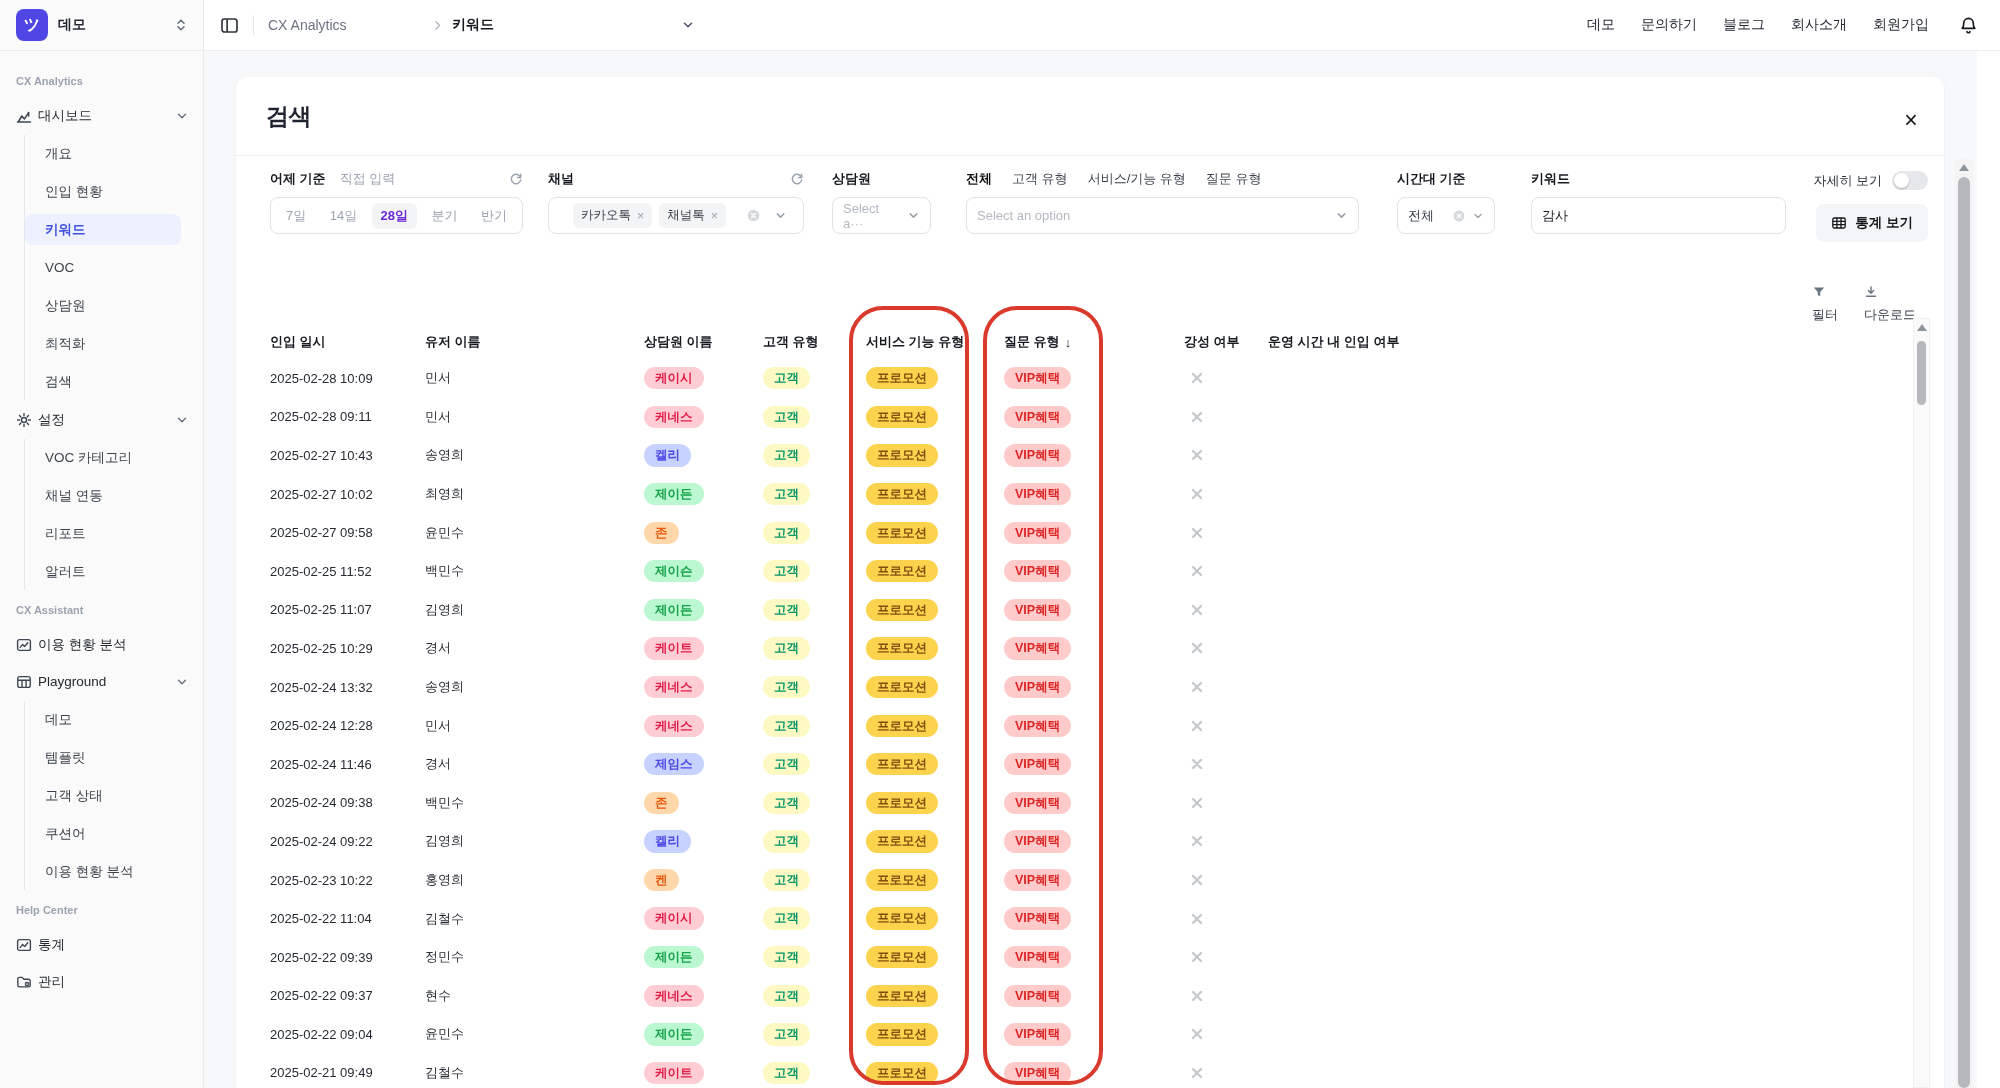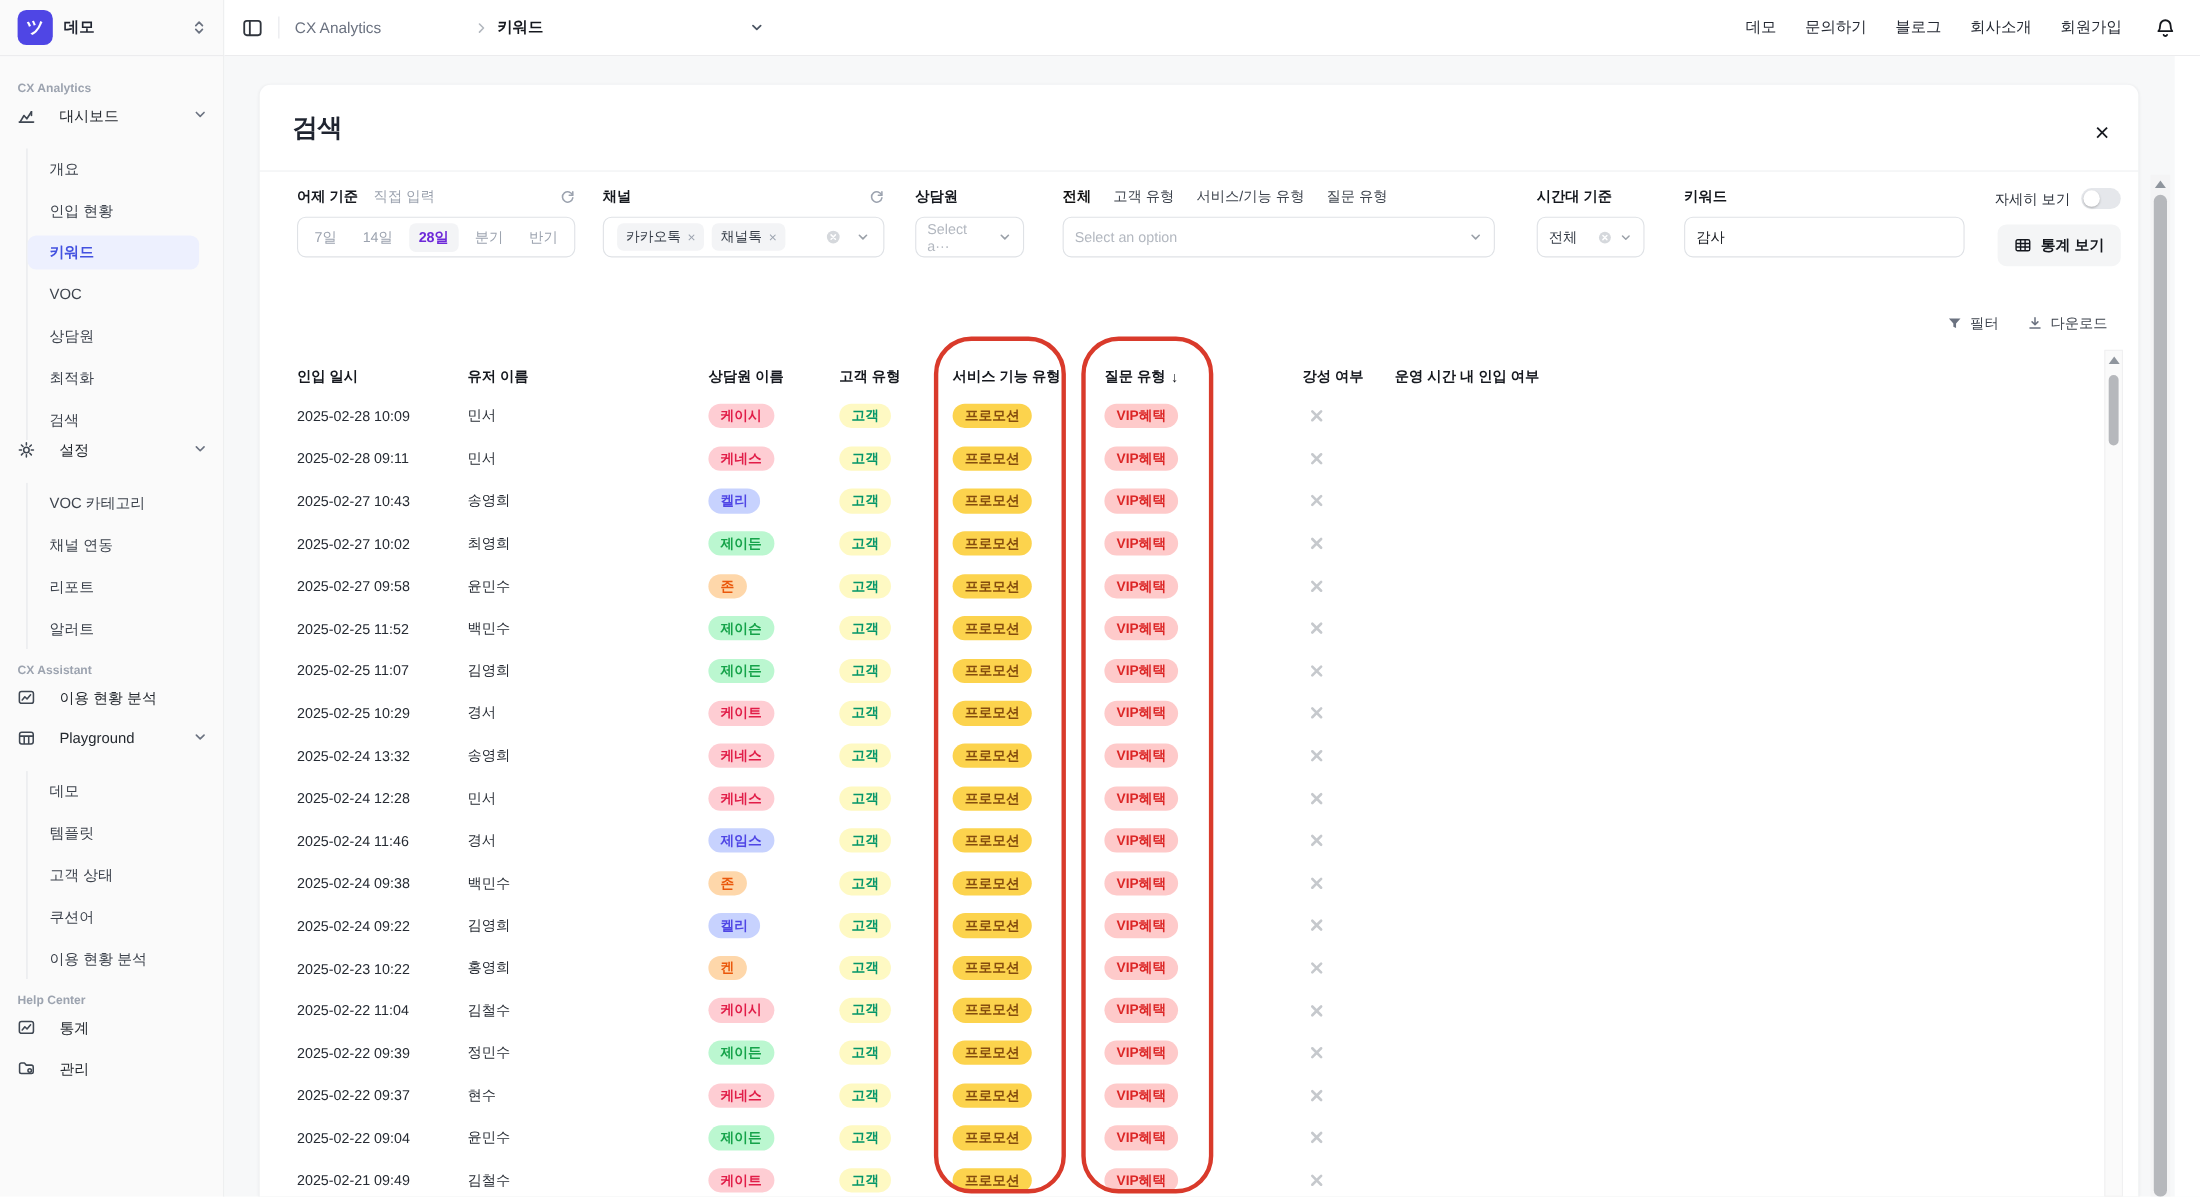--- a/index.html
+++ b/index.html
@@ -9,21 +9,21 @@
 
   
   #sidebar{position:absolute;left:0;top:0;width:204px;height:1088px;background:#fafafa;border-right:1px solid #e9eaec;}
   .ws-row{height:51px;display:flex;align-items:center;gap:10px;padding:0 14px 0 16px;border-bottom:1px solid #ececee;}
   .logo-sq{width:32px;height:32px;border-radius:8px;background:#4f46e5;color:#fff;display:flex;align-items:center;justify-content:center;font-size:16px;font-weight:700;}
   .ws-name{font-size:14px;font-weight:700;flex:1;}
   .ws-switch{color:#6b7280;display:flex;}
   #side-nav{padding:16px 10px 0 16px;}
   .side-section-label{font-size:11px;color:#9ca3af;font-weight:600;margin:14px 0 10px 0;}
   .side-section-label:first-child{margin-top:8px;}
-  .side-item{display:flex;gap:22px;height:37px;font-size:13.5px;color:#24292f;cursor:pointer;}
+  .side-item{display:flex;align-items:center;gap:6px;height:37px;font-size:13.5px;color:#24292f;cursor:pointer;}
   .side-item .icon{display:flex;color:#3f4752;}
   .side-item .chev{margin-left:auto;color:#6b7280;display:flex;padding-right:4px;}
   .side-children{border-left:1px solid #e4e6e9;margin-left:8px;padding-left:0;}
   .side-child{display:flex;align-items:center;height:37px;font-size:13.5px;color:#3d434d;padding-left:20px;margin:1px 4px 1px 0;cursor:pointer;border-radius:8px;}
   .side-child.active{background:#edf0fe;color:#4351e0;font-weight:700;height:31px;margin:4px 12px 4px 0;}
 
   
   #topbar{position:absolute;left:204px;top:0;width:1796px;height:51px;background:#fff;border-bottom:1px solid #ececee;display:flex;align-items:center;padding:0 22px 0 16px;}
   .tb-toggle{display:flex;color:#30353d;cursor:pointer;}
   .tb-div{width:1px;height:20px;background:#e5e7eb;margin:0 14px;}
@@ -48,39 +48,39 @@
   
   .fgroup{position:absolute;top:92px;}
   .flabel-row{display:flex;align-items:center;gap:14px;height:20px;margin-bottom:8px;font-size:13px;}
   .flabel{font-weight:700;color:#15181e;}
   .flabel-muted{color:#9ca3af;}
   .refresh{margin-left:auto;color:#9ca3af;display:flex;cursor:pointer;}
   .fbox{height:37px;border:1px solid #dfe2e6;border-radius:8px;background:#fff;display:flex;align-items:center;padding:0 10px;font-size:13px;}
   .seg{justify-content:space-between;padding:0 6px;}
   .seg-opt{color:#9ca3af;padding:4px 9px;cursor:pointer;border-radius:6px;white-space:nowrap;}
   .seg-opt.sel{color:#6d28d9;font-weight:800;background:#f3f4f6;}
-  .tagbox{gap:7px;padding:0 12px;}
+  .tagbox{gap:7px;padding:0 24px;}
   .tag{background:#f3f4f6;border-radius:6px;padding:4px 8px;font-size:12.5px;color:#333a45;display:flex;align-items:center;gap:6px;white-space:nowrap;}
   .tag .rm{color:#9ca3af;cursor:pointer;}
   .fbox .grow{flex:1;}
   .clear-ic,.chev-ic{display:flex;cursor:pointer;margin-left:6px;}
   .chev-ic{color:#9aa0a8;}
   .ph{color:#b3b8c0;}
   .val{color:#333a45;}
   .kw-input{width:100%;border:none;outline:none;font-size:13px;color:#15181e;font-family:inherit;background:transparent;}
   .tabs-row{display:flex;gap:20px;height:20px;margin-bottom:8px;font-size:13px;align-items:center;}
   .tab{color:#3d434d;cursor:pointer;white-space:nowrap;}
   .tab.sel{font-weight:800;color:#111;}
   .g-detail{position:absolute;top:94px;right:16px;display:flex;align-items:center;gap:10px;font-size:13px;color:#2b313b;text-align:right;}
   .toggle{width:36px;height:19px;border-radius:999px;background:#e5e7eb;position:relative;cursor:pointer;}
   .toggle .knob{position:absolute;left:2px;top:2px;width:15px;height:15px;border-radius:50%;background:#fff;box-shadow:0 1px 2px rgba(0,0,0,.25);}
   .g-stats{position:absolute;top:127px;right:16px;height:38px;background:#f4f5f6;border-radius:8px;display:flex;align-items:center;gap:8px;padding:0 15px;font-size:13.5px;font-weight:700;color:#15181e;cursor:pointer;}
 
   .actions{position:absolute;top:208px;right:28px;display:flex;gap:26px;font-size:13px;color:#3d434d;}
-  .action{display:flex;align-items:center;gap:7px;cursor:pointer;}
+  .action{display:flex;gap:7px;cursor:pointer;flex-direction:column;}
   .action .icon{display:flex;color:#6b7280;}
 
   
   .table{position:absolute;left:34px;top:252px;}
   .t-row{display:flex;align-items:center;height:38.6px;}
   .t-head{height:26px;font-size:13px;font-weight:700;color:#15181e;margin-bottom:4px;}
   .t-head .hcell{display:flex;align-items:center;gap:5px;cursor:pointer;}
   .c1{width:155px;} .c2{width:219px;} .c3{width:119px;} .c4{width:103px;}
   .c5{width:138px;} .c6{width:180px;} .c7{width:84px;} .c8{width:250px;}
   .cell{font-size:13px;color:#262b33;white-space:nowrap;}

